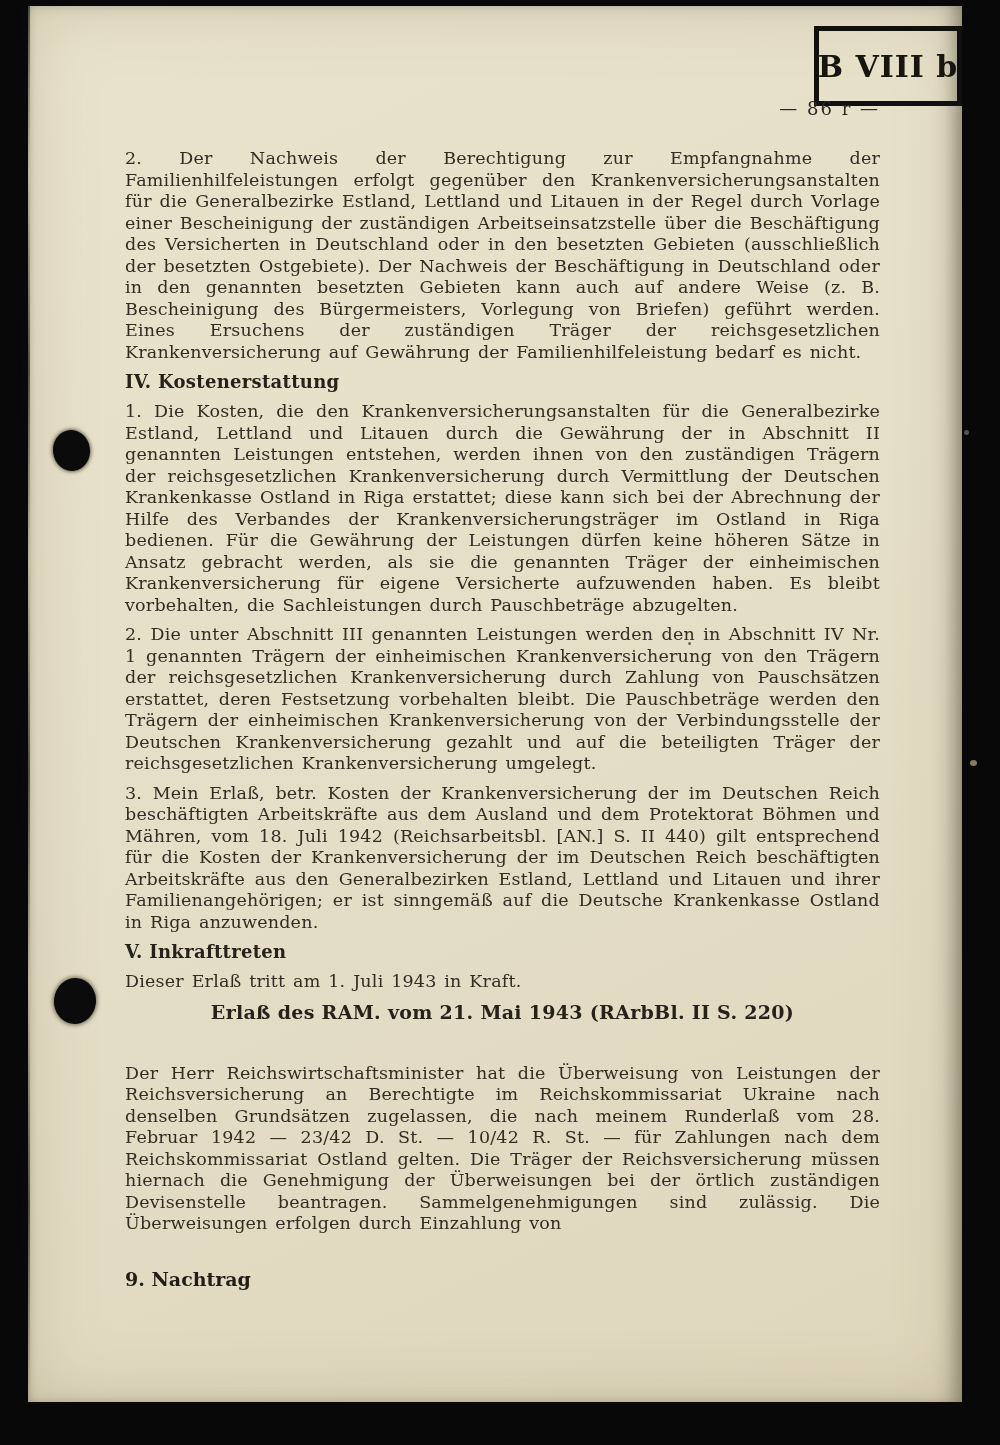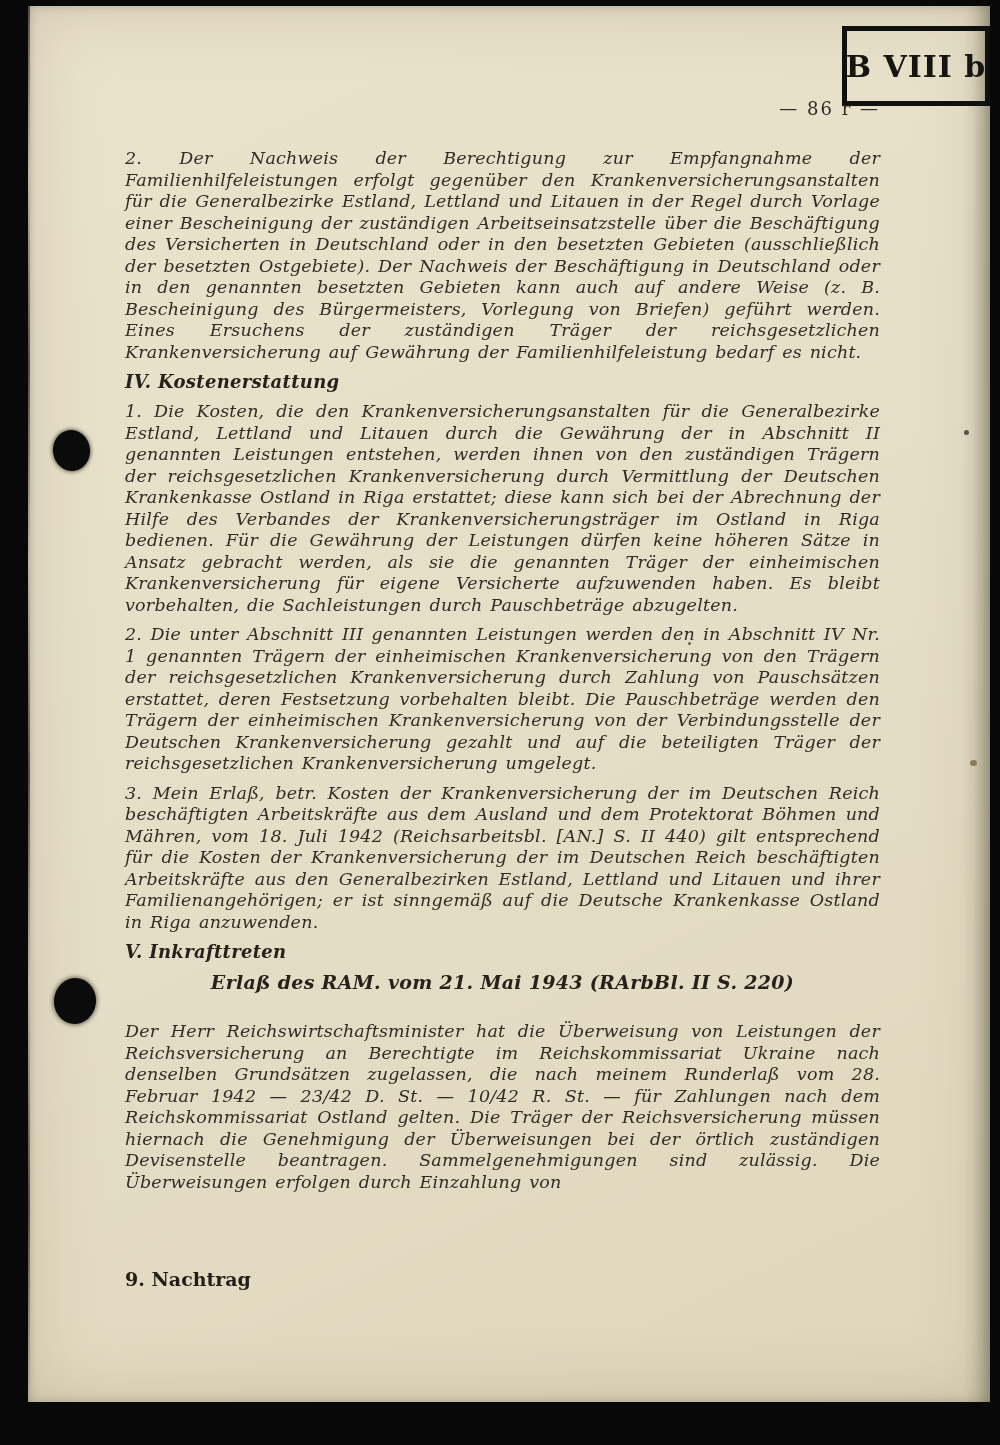--- a/index.html
+++ b/index.html
@@ -22,21 +22,20 @@
       left: 28px;
       top: 6px;
       width: 934px;
       height: 1396px;
       background: linear-gradient(155deg, #eae3cc 0%, #e6dfc8 45%, #ded6bc 100%);
       box-shadow:
         inset 0 0 70px rgba(115, 100, 65, 0.22),
         inset -16px 0 20px -10px rgba(45, 40, 28, 0.5),
         inset 4px 0 10px -4px rgba(45, 40, 28, 0.35);
       color: #2e2a23;
-      padding-left: 28px;
     }
     .stamp-box {
       position: absolute;
       top: 20px;
       right: 0;
       width: 148px;
       height: 80px;
       border: 5px solid #101010;
       box-sizing: border-box;
       display: flex;
@@ -58,21 +57,20 @@
       text-align: right;
       font-size: 18px;
       letter-spacing: 2px;
       color: #2e2a23;
     }
     .content {
       position: absolute;
       left: 97px;
       top: 142px;
       width: 755px;
-      font-style: italic;
     }
     .content p {
       margin: 0 0 8px 0;
       font-size: 17.5px;
       line-height: 21.5px;
       text-align: justify;
       word-spacing: 2px;
       letter-spacing: 0.2px;
       color: #312c24;
     }
@@ -90,21 +88,21 @@
       margin: 46px 0 6px 0;
       font-size: 20px;
       line-height: 36px;
       font-weight: bold;
       text-align: center;
       letter-spacing: 0.2px;
       word-spacing: 2px;
       color: #221e17;
     }
     .content h3.subtitle {
-      margin: 2px 0 28px 0;
+      margin: 2px 0 40px 0;
       font-size: 19px;
       font-weight: bold;
       text-align: center;
       color: #26221b;
     }
     .footer {
       position: absolute;
       top: 1262px;
       left: 97px;
       width: 755px;
@@ -179,20 +177,21 @@
       <h3>IV. Kostenerstattung</h3>
 
       <p>1. Die Kosten, die den Krankenversicherungsanstalten für die Generalbezirke Estland, Lettland und Litauen durch die Gewährung der in Abschnitt II genannten Leistungen entstehen, werden ihnen von den zuständigen Trägern der reichsgesetzlichen Krankenversicherung durch Vermittlung der Deutschen Krankenkasse Ostland in Riga erstattet; diese kann sich bei der Abrechnung der Hilfe des Verbandes der Krankenversicherungsträger im Ostland in Riga bedienen. Für die Gewährung der Leistungen dürfen keine höheren Sätze in Ansatz gebracht werden, als sie die genannten Träger der einheimischen Krankenversicherung für eigene Versicherte aufzuwenden haben. Es bleibt vorbehalten, die Sachleistungen durch Pauschbeträge abzugelten.</p>
 
       <p>2. Die unter Abschnitt III genannten Leistungen werden den in Abschnitt IV Nr. 1 genannten Trägern der einheimischen Krankenversicherung von den Trägern der reichsgesetzlichen Krankenversicherung durch Zahlung von Pauschsätzen erstattet, deren Festsetzung vorbehalten bleibt. Die Pauschbeträge werden den Trägern der einheimischen Krankenversicherung von der Verbindungsstelle der Deutschen Krankenversicherung gezahlt und auf die beteiligten Träger der reichsgesetzlichen Krankenversicherung umgelegt.</p>
 
       <p>3. Mein Erlaß, betr. Kosten der Krankenversicherung der im Deutschen Reich beschäftigten Arbeitskräfte aus dem Ausland und dem Protektorat Böhmen und Mähren, vom 18. Juli 1942 (Reichsarbeitsbl. [AN.] S. II 440) gilt entsprechend für die Kosten der Krankenversicherung der im Deutschen Reich beschäftigten Arbeitskräfte aus den Generalbezirken Estland, Lettland und Litauen und ihrer Familienangehörigen; er ist sinngemäß auf die Deutsche Krankenkasse Ostland in Riga anzuwenden.</p>
 
       <h3>V. Inkrafttreten</h3>
 
+      <p class="nojust">Dieser Erlaß tritt am 1. Juli 1943 in Kraft.</p>
 
 
       <h3 class="subtitle">Erlaß des RAM. vom 21. Mai 1943 (RArbBl. II S. 220)</h3>
 
       <p>Der Herr Reichswirtschaftsminister hat die Überweisung von Leistungen der Reichsversicherung an Berechtigte im Reichskommissariat Ukraine nach denselben Grundsätzen zugelassen, die nach meinem Runderlaß vom 28. Februar 1942 — 23/42 D. St. — 10/42 R. St. — für Zahlungen nach dem Reichskommissariat Ostland gelten. Die Träger der Reichsversicherung müssen hiernach die Genehmigung der Überweisungen bei der örtlich zuständigen Devisenstelle beantragen. Sammelgenehmigungen sind zulässig. Die Überweisungen erfolgen durch Einzahlung von</p>
 
     </div>
 
     <div class="footer">9. Nachtrag</div>
 

